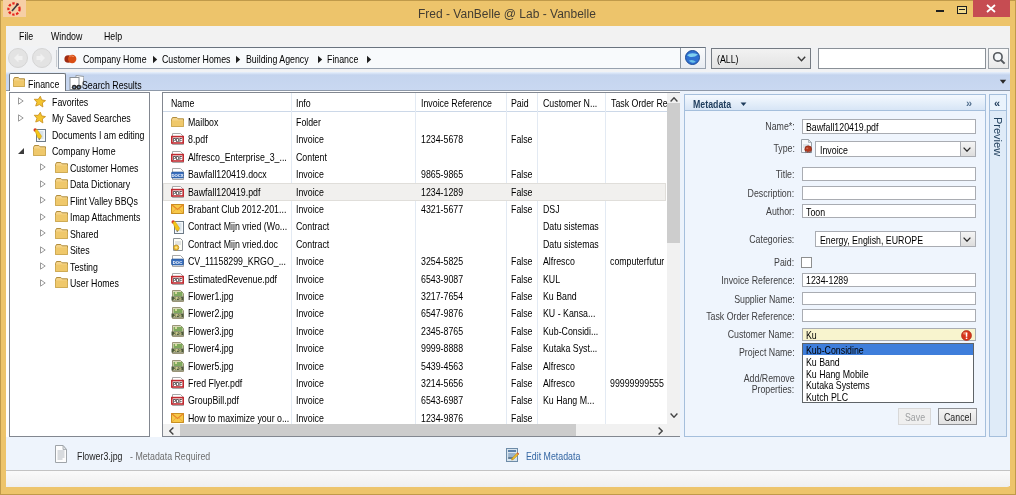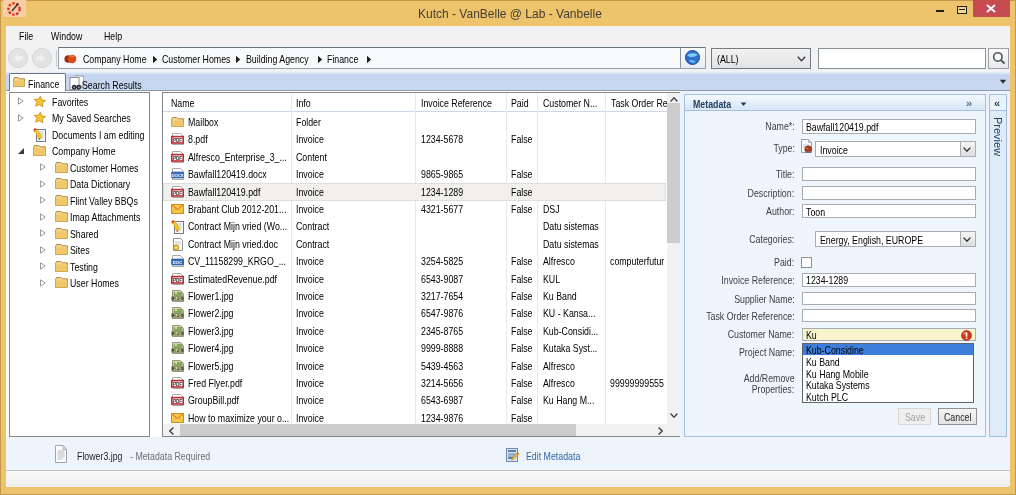--- a/index.html
+++ b/index.html
@@ -4,21 +4,21 @@
 * { margin:0; padding:0; box-sizing:border-box; }
 html,body { width:1016px; height:495px; overflow:hidden; }
 body { font-family:"Liberation Sans", sans-serif; font-size:11px; color:#000; position:relative;
        background:#EDC46B; }
 div { position:absolute; }
 .t { white-space:nowrap; line-height:1; }
 
 </style></head><body>
 <div style="left:0px;top:0px;width:1016px;height:495px;background:#EDC46B;border:1px solid #C09A4A;"></div>
 <div style="left:6px;top:26px;width:1004px;height:460px;background:#FFFFFF;"></div>
-<div class="t" style="top:7.5px;font-size:12px;left:418px;transform-origin:0 0;color:#433D32;">Kutch - VanBelle @ Lab - Vanbelle</div>
+<div class="t" style="top:7.5px;font-size:12px;left:418px;transform-origin:0 0;color:#433D32;">Fred - VanBelle @ Lab - Vanbelle</div>
 <div style="left:3px;top:0px;width:23px;height:17px;background:#F6CFA6;"></div>
 <svg style="position:absolute;left:6px;top:1px;" width="16" height="15" viewBox="0 0 16 15">
 <circle cx="8" cy="8" r="5.6" fill="none" stroke="#E8241C" stroke-width="2.2" stroke-dasharray="2.4 1.6"></circle>
 <line x1="6" y1="10" x2="11.5" y2="3.5" stroke="#3C3C44" stroke-width="1.6"></line>
 <circle cx="11.8" cy="3.2" r="1" fill="#3C3C44"></circle>
 </svg>
 <div style="left:936px;top:10px;width:8px;height:2px;background:#1F1F1F;"></div>
 <div style="left:957px;top:6px;width:9.5px;height:7.5px;border:1.5px solid #1F1F1F;background:#F2DA8C;"></div>
 <div style="left:958.5px;top:8.7px;width:6.5px;height:1.3px;background:#1F1F1F;"></div>
 <div style="left:973px;top:0px;width:37px;height:17px;background:#C64C52;"></div>

